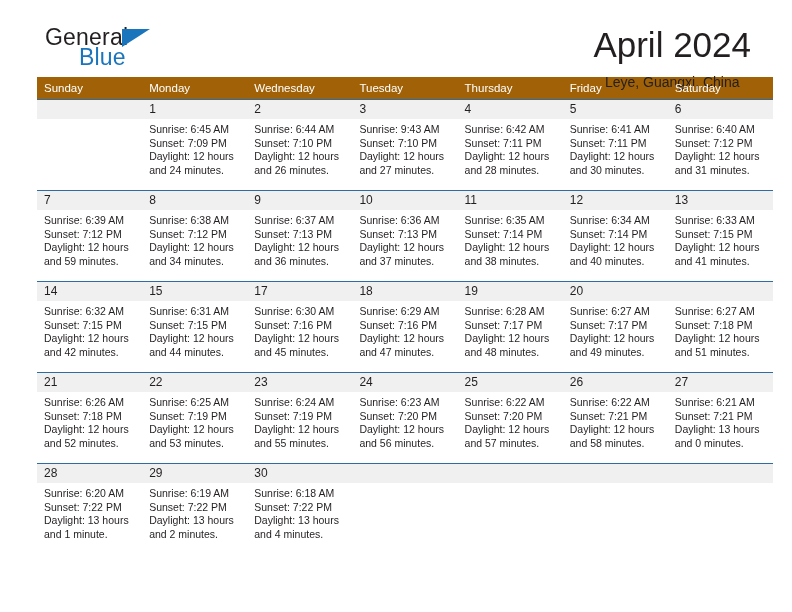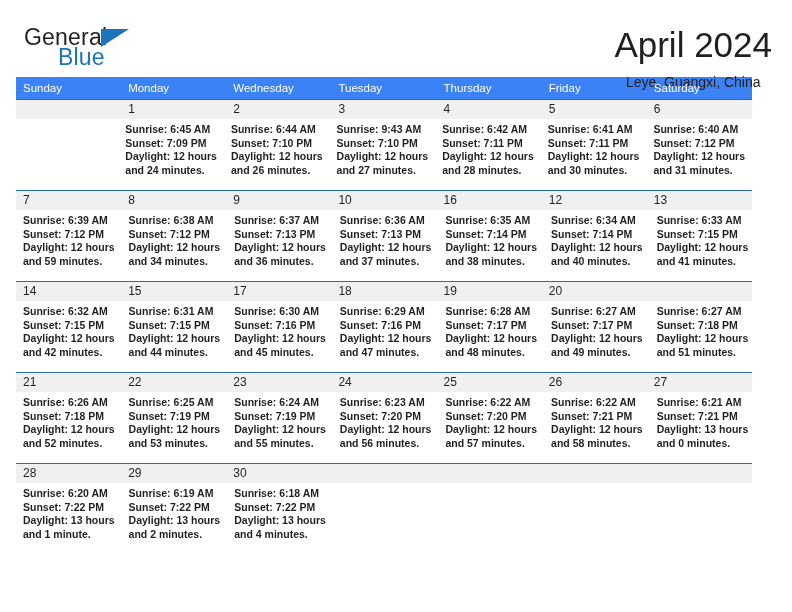--- a/index.html
+++ b/index.html
@@ -3,21 +3,21 @@
 <meta charset="utf-8">
 <style>
   * { box-sizing: border-box; margin: 0; padding: 0; }
   html, body {
     width: 792px; height: 612px;
     background: #ffffff;
     font-family: "Liberation Sans", sans-serif;
     color: #231f20;
     overflow: hidden;
   }
-  .page { position: relative; width: 792px; height: 512px; padding: 0 16px; }
+  .page { position: relative; width: 792px; height: 512px; padding: 0 37px; }
 
   
   .header {
     display: flex; align-items: flex-start; justify-content: space-between;
     height: 74px; padding-top: 26px;
   }
   .logo { position: relative; width: 150px; height: 56px; }
   .logo-general {
     font-size: 23px; letter-spacing: .2px; color: #231f20;
     position: absolute; left: 8px; top: 0; line-height: 1;
@@ -33,38 +33,38 @@
     border-bottom: 18px solid transparent;
   }
   .title-wrap { text-align: right; padding-right: 4px; }
   .cal-title { font-size: 35px; font-weight: normal; color: #231f20; line-height: 1.1; }
   .cal-subtitle { font-size: 14px; color: #231f20; margin-top: 9px; text-align: center; }
 
   
   .calendar { width: 736px; margin-top: 3px; }
   .weekdays {
     display: grid; grid-template-columns: repeat(7, 1fr);
-    background: #3b82f6; height: 22px;
+    background: #a16207; height: 22px;
   }
   .weekday {
     color: #ffffff; font-size: 11.5px; line-height: 22px; padding-left: 7px;
     white-space: nowrap;
   }
   .week { border-top: 1px solid #2e6da4; }
   .week:first-of-type { border-top: none; }
   .daynum-row {
     display: grid; grid-template-columns: repeat(7, 1fr);
     background: #f0f0f0; height: 19px;
   }
   .daynum { font-size: 12px; color: #231f20; line-height: 19px; padding-left: 7px; }
   .detail-row {
     display: grid; grid-template-columns: repeat(7, 1fr);
     height: 71px; background: #ffffff;
   }
-  .cell-detail { padding: 4px 7px 0 7px; font-weight: bold; }
+  .cell-detail { padding: 4px 7px 0 7px; }
   .line { font-size: 10.5px; line-height: 13.6px; color: #231f20; white-space: nowrap; }
 </style>
 </head>
 <body>
 
 <div class="page">
 
   <div class="header">
     <div class="logo">
       <span class="logo-general">General</span>
@@ -144,21 +144,21 @@
         </div>
       </div>
     </div>
 
     <div class="week">
       <div class="daynum-row">
         <div class="daynum">7</div>
         <div class="daynum">8</div>
         <div class="daynum">9</div>
         <div class="daynum">10</div>
-        <div class="daynum">16</div>
+        <div class="daynum">11</div>
         <div class="daynum">12</div>
         <div class="daynum">13</div>
       </div>
       <div class="detail-row">
         <div class="cell-detail">
           <div class="line">Sunrise: 6:39 AM</div>
           <div class="line">Sunset: 7:12 PM</div>
           <div class="line">Daylight: 12 hours</div>
           <div class="line">and 59 minutes.</div>
         </div>

